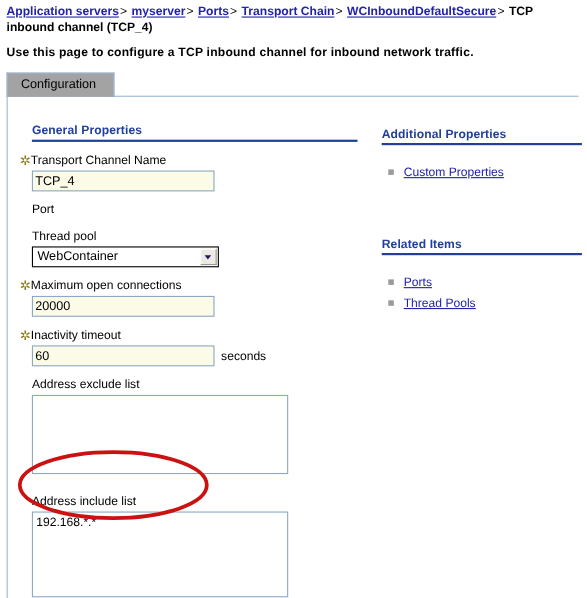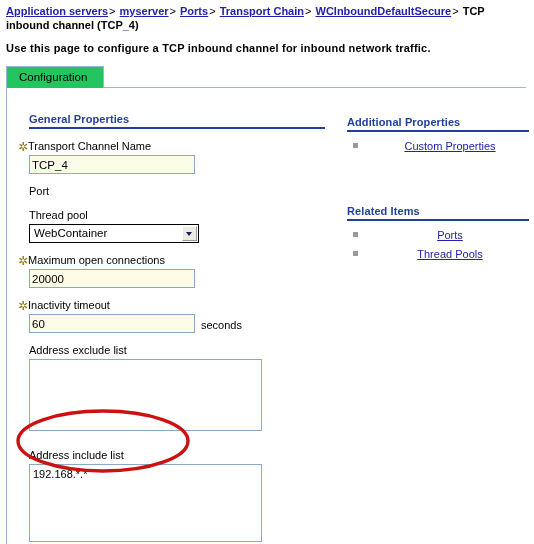--- a/index.html
+++ b/index.html
@@ -53,21 +53,21 @@
   
   .tabstrip {
     margin: 11px 0 0 6px;
     height: 22px;
     position: relative;
   }
   .tab {
     display: inline-block;
     border: 1px solid #9bb7d4;
     border-bottom: none;
-    background: #22c55e;
+    background: #a3a3a3;
     padding: 3px 16px 3px 12px;
     font-size: 11.5px;
     line-height: 15px;
     position: relative;
     z-index: 2;
     color: #000;
   }
   .tabline {
     position: absolute;
     left: 0;
@@ -226,24 +226,23 @@
     overflow: hidden;
     line-height: 14px;
   }
   .ta-tall  { height: 66px; }
   .ta-tall2 { height: 72px; }
 
   .gap-lg { margin-top: 16px; }
 
   
   .side-list {
-    margin: 7px 0 0 0;
+    margin: 18px 0 0 0;
     padding: 0;
     list-style: none;
-    text-align: center;
   }
   .side-list li {
     margin: 0 0 5px 0;
     padding-left: 20px;
     position: relative;
     font-size: 11px;
     line-height: 14px;
   }
   .side-list li .bullet {
     position: absolute;

